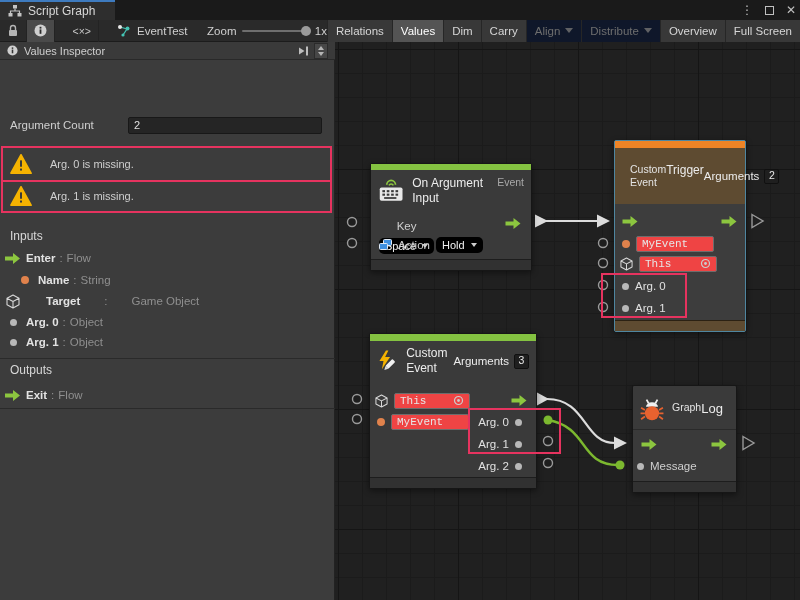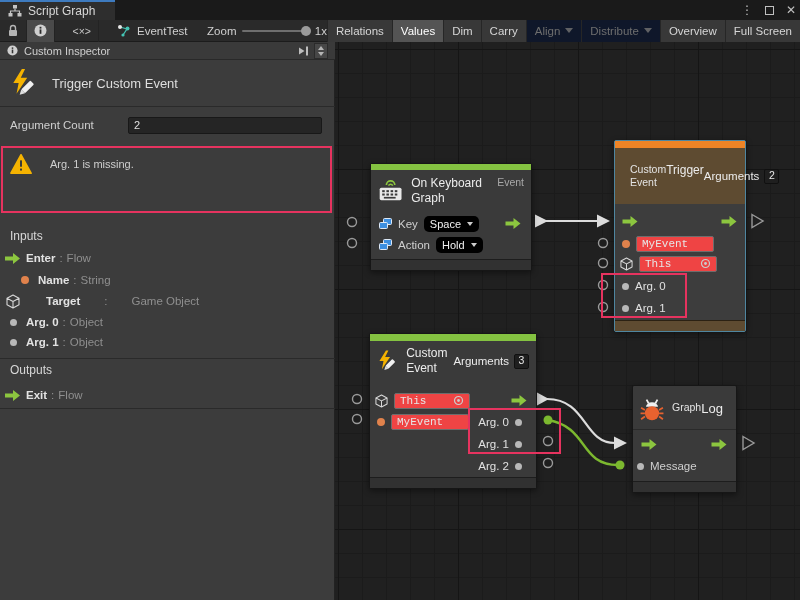--- a/index.html
+++ b/index.html
@@ -206,50 +206,48 @@
   <div class="bodyarea">
 
     <div class="inspector">
 
       <div class="insp-header">
         <svg width="11" height="11" viewBox="0 0 13 13">
           <circle cx="6.5" cy="6.5" r="6" fill="#cfcfcf"></circle>
           <rect x="5.6" y="5.4" width="1.8" height="4.4" fill="#333"></rect>
           <rect x="5.6" y="2.8" width="1.8" height="1.8" fill="#333"></rect>
         </svg>
-        <span>Custom Inspector</span>
+        <span>Values Inspector</span>
         <div class="insp-header-icons">
           <svg width="10" height="12" viewBox="0 0 10 12">
             <polygon points="0,2.5 5.5,6 0,9.5" fill="#bdbdbd"></polygon>
             <rect x="7" y="1.5" width="2" height="9" fill="#bdbdbd"></rect>
           </svg>
           <div class="spinner">
             <div class="tri-up"></div>
             <div class="tri-dn"></div>
           </div>
         </div>
       </div>
 
-      <div class="insp-title">
-        <svg width="28" height="30" viewBox="0 0 26 28">
-          <polygon points="11,1 3,14 8,14 6,24 16,9 10,9 14,1" fill="#f5b301"></polygon>
-          <g transform="rotate(-45 15 19)">
-            <rect x="11" y="16.5" width="12" height="5" rx="1" fill="#f0f0f0"></rect>
-            <polygon points="11,16.5 6.5,19 11,21.5" fill="#dedede"></polygon>
-          </g>
-        </svg>
-        <span>Trigger Custom Event</span>
-      </div>
 
       <div class="insp-argcount">
         <label>Argument Count</label>
         <div class="insp-field">2</div>
       </div>
 
       <div class="warnbox">
+        <div class="warnrow">
+          <svg width="22" height="20" viewBox="0 0 24 22">
+            <polygon points="12,1 23,21 1,21" fill="#f5b301" stroke="#f5b301" stroke-linejoin="round" stroke-width="2"></polygon>
+            <rect x="10.9" y="7" width="2.2" height="7" fill="#3a3a3a"></rect>
+            <rect x="10.9" y="16" width="2.2" height="2.2" fill="#3a3a3a"></rect>
+          </svg>
+          <span>Arg. 0 is missing.</span>
+        </div>
         <div class="warnrow">
           <svg width="22" height="20" viewBox="0 0 24 22">
             <polygon points="12,1 23,21 1,21" fill="#f5b301" stroke="#f5b301" stroke-linejoin="round" stroke-width="2"></polygon>
             <rect x="10.9" y="7" width="2.2" height="7" fill="#3a3a3a"></rect>
             <rect x="10.9" y="16" width="2.2" height="2.2" fill="#3a3a3a"></rect>
           </svg>
           <span>Arg. 1 is missing.</span>
         </div>
       </div>
 
@@ -363,25 +361,25 @@
                 <rect x="15" y="12" width="3" height="2.4"></rect>
                 <rect x="20" y="12" width="3" height="2.4"></rect>
               <rect x="5" y="16" width="3" height="2.4"></rect>
                 <rect x="10" y="16" width="3" height="2.4"></rect>
                 <rect x="15" y="16" width="3" height="2.4"></rect>
                 <rect x="20" y="16" width="3" height="2.4"></rect>
               <rect x="7" y="20" width="14" height="2"></rect>
             </g>
           </svg>
           <div class="titles">
-            <span class="ntitle">On Keyboard Graph</span>
+            <span class="ntitle">On Argument Input</span>
             <span class="nsub">Event</span>
           </div>
         </div>
-        <div class="nrow" style="left:8px; top:50px; height:20px;">
+        <div class="nrow" style="left:8px; top:50px; height:20px;flex-direction:column;">
           <svg width="13" height="12" viewBox="0 0 13 12">
             <rect x="4.5" y="0.5" width="8" height="6" rx="1" fill="#3d8fe0" stroke="#dfe9f5" stroke-width="1"></rect>
             <rect x="0.5" y="4.5" width="8" height="6" rx="1" fill="#3d8fe0" stroke="#dfe9f5" stroke-width="1"></rect>
           </svg>
           <span class="nlabel">Key</span>
           <div class="dropdown">
             <span>Space</span>
               <span class="caret"></span>
           </div>
         </div>

